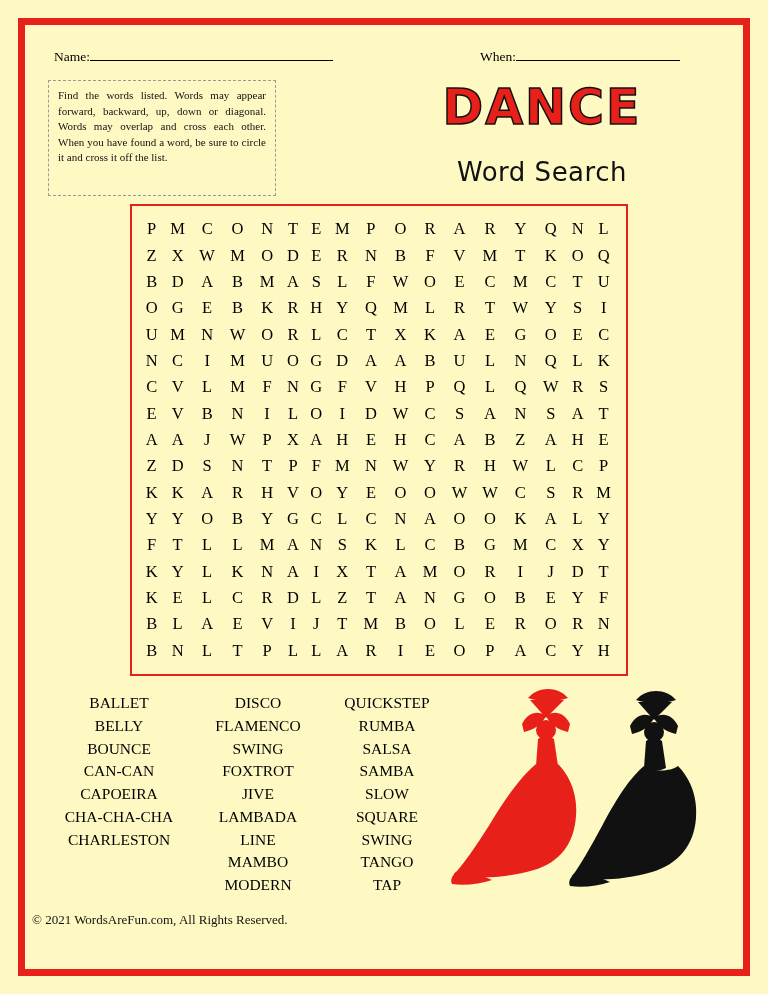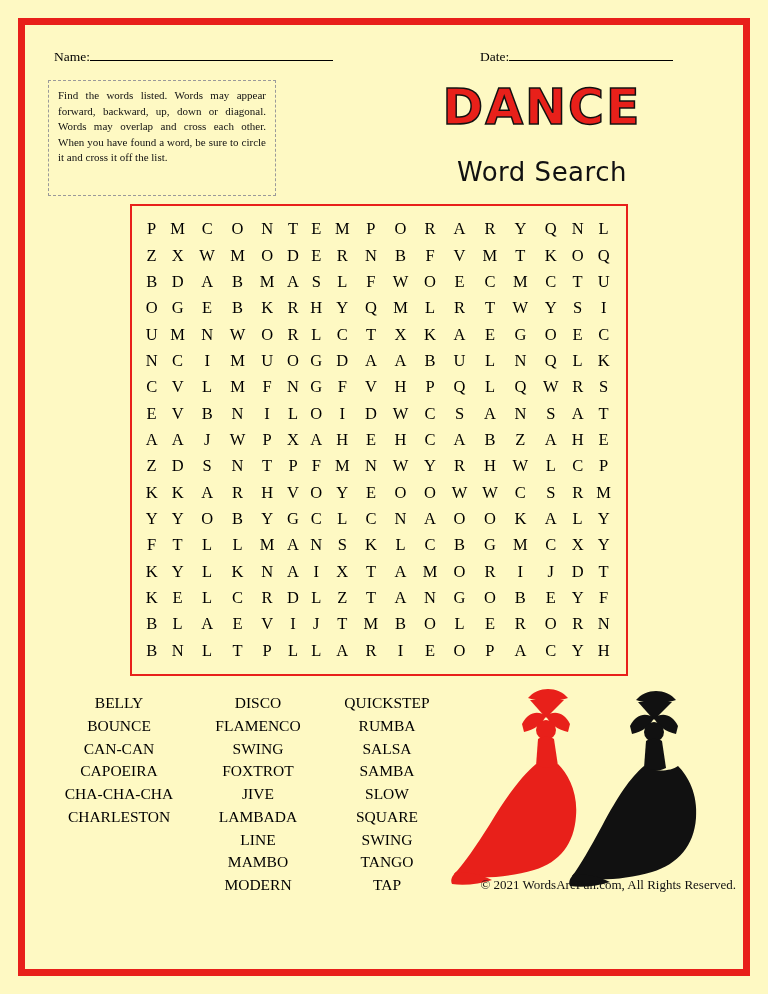--- a/index.html
+++ b/index.html
@@ -153,23 +153,23 @@
   }
   .wl-col.col1 { width: 150px; }
   .wl-col.col2 { width: 128px; }
   .wl-col.col3 { width: 130px; }
   .wl-item { white-space: nowrap; }
 
   
   .footer {
     position: absolute;
     left: 0;
-    top: 845px;
+    top: 880px;
     width: 704px;
-    text-align: right;
+    text-align: left;
     font-size: 13px;
     color: #111;
   }
 
   
   .dancers {
     position: absolute;
     left: 418px;
     top: 652px;
     width: 286px;
@@ -181,21 +181,21 @@
 
 <div class="page">
   <div class="red-border"></div>
   <div class="inner">
 
     <div class="namedate">
       <div class="nd-name">
         <span>Name:</span><span class="nd-line" style="width:243px"></span>
       </div>
       <div class="nd-date">
-        <span>Date:</span><span class="nd-line" style="width:164px"></span>
+        <span>When:</span><span class="nd-line" style="width:164px"></span>
       </div>
     </div>
 
     <div class="instructions">Find the words listed.  Words may appear forward, backward, up, down or diagonal.  Words may overlap and cross each other.  When you have found a word, be sure to circle it and cross it off the list.</div>
 
     <div class="title-block">
       <div class="title-main">DANCE</div>
       <div class="title-sub">Word Search</div>
     </div>
 
@@ -524,20 +524,21 @@
               <td>C</td>
               <td>Y</td>
               <td>H</td>
             </tr>
           </tbody>
       </table>
     </div>
 
     <div class="wordlist">
       <div class="wl-col col1" id="wl-col1">
+          <div class="wl-item">BALLET</div>
           <div class="wl-item">BELLY</div>
           <div class="wl-item">BOUNCE</div>
           <div class="wl-item">CAN-CAN</div>
           <div class="wl-item">CAPOEIRA</div>
           <div class="wl-item">CHA-CHA-CHA</div>
           <div class="wl-item">CHARLESTON</div>
         </div>
       <div class="wl-col col2" id="wl-col2">
           <div class="wl-item">DISCO</div>
           <div class="wl-item">FLAMENCO</div>

